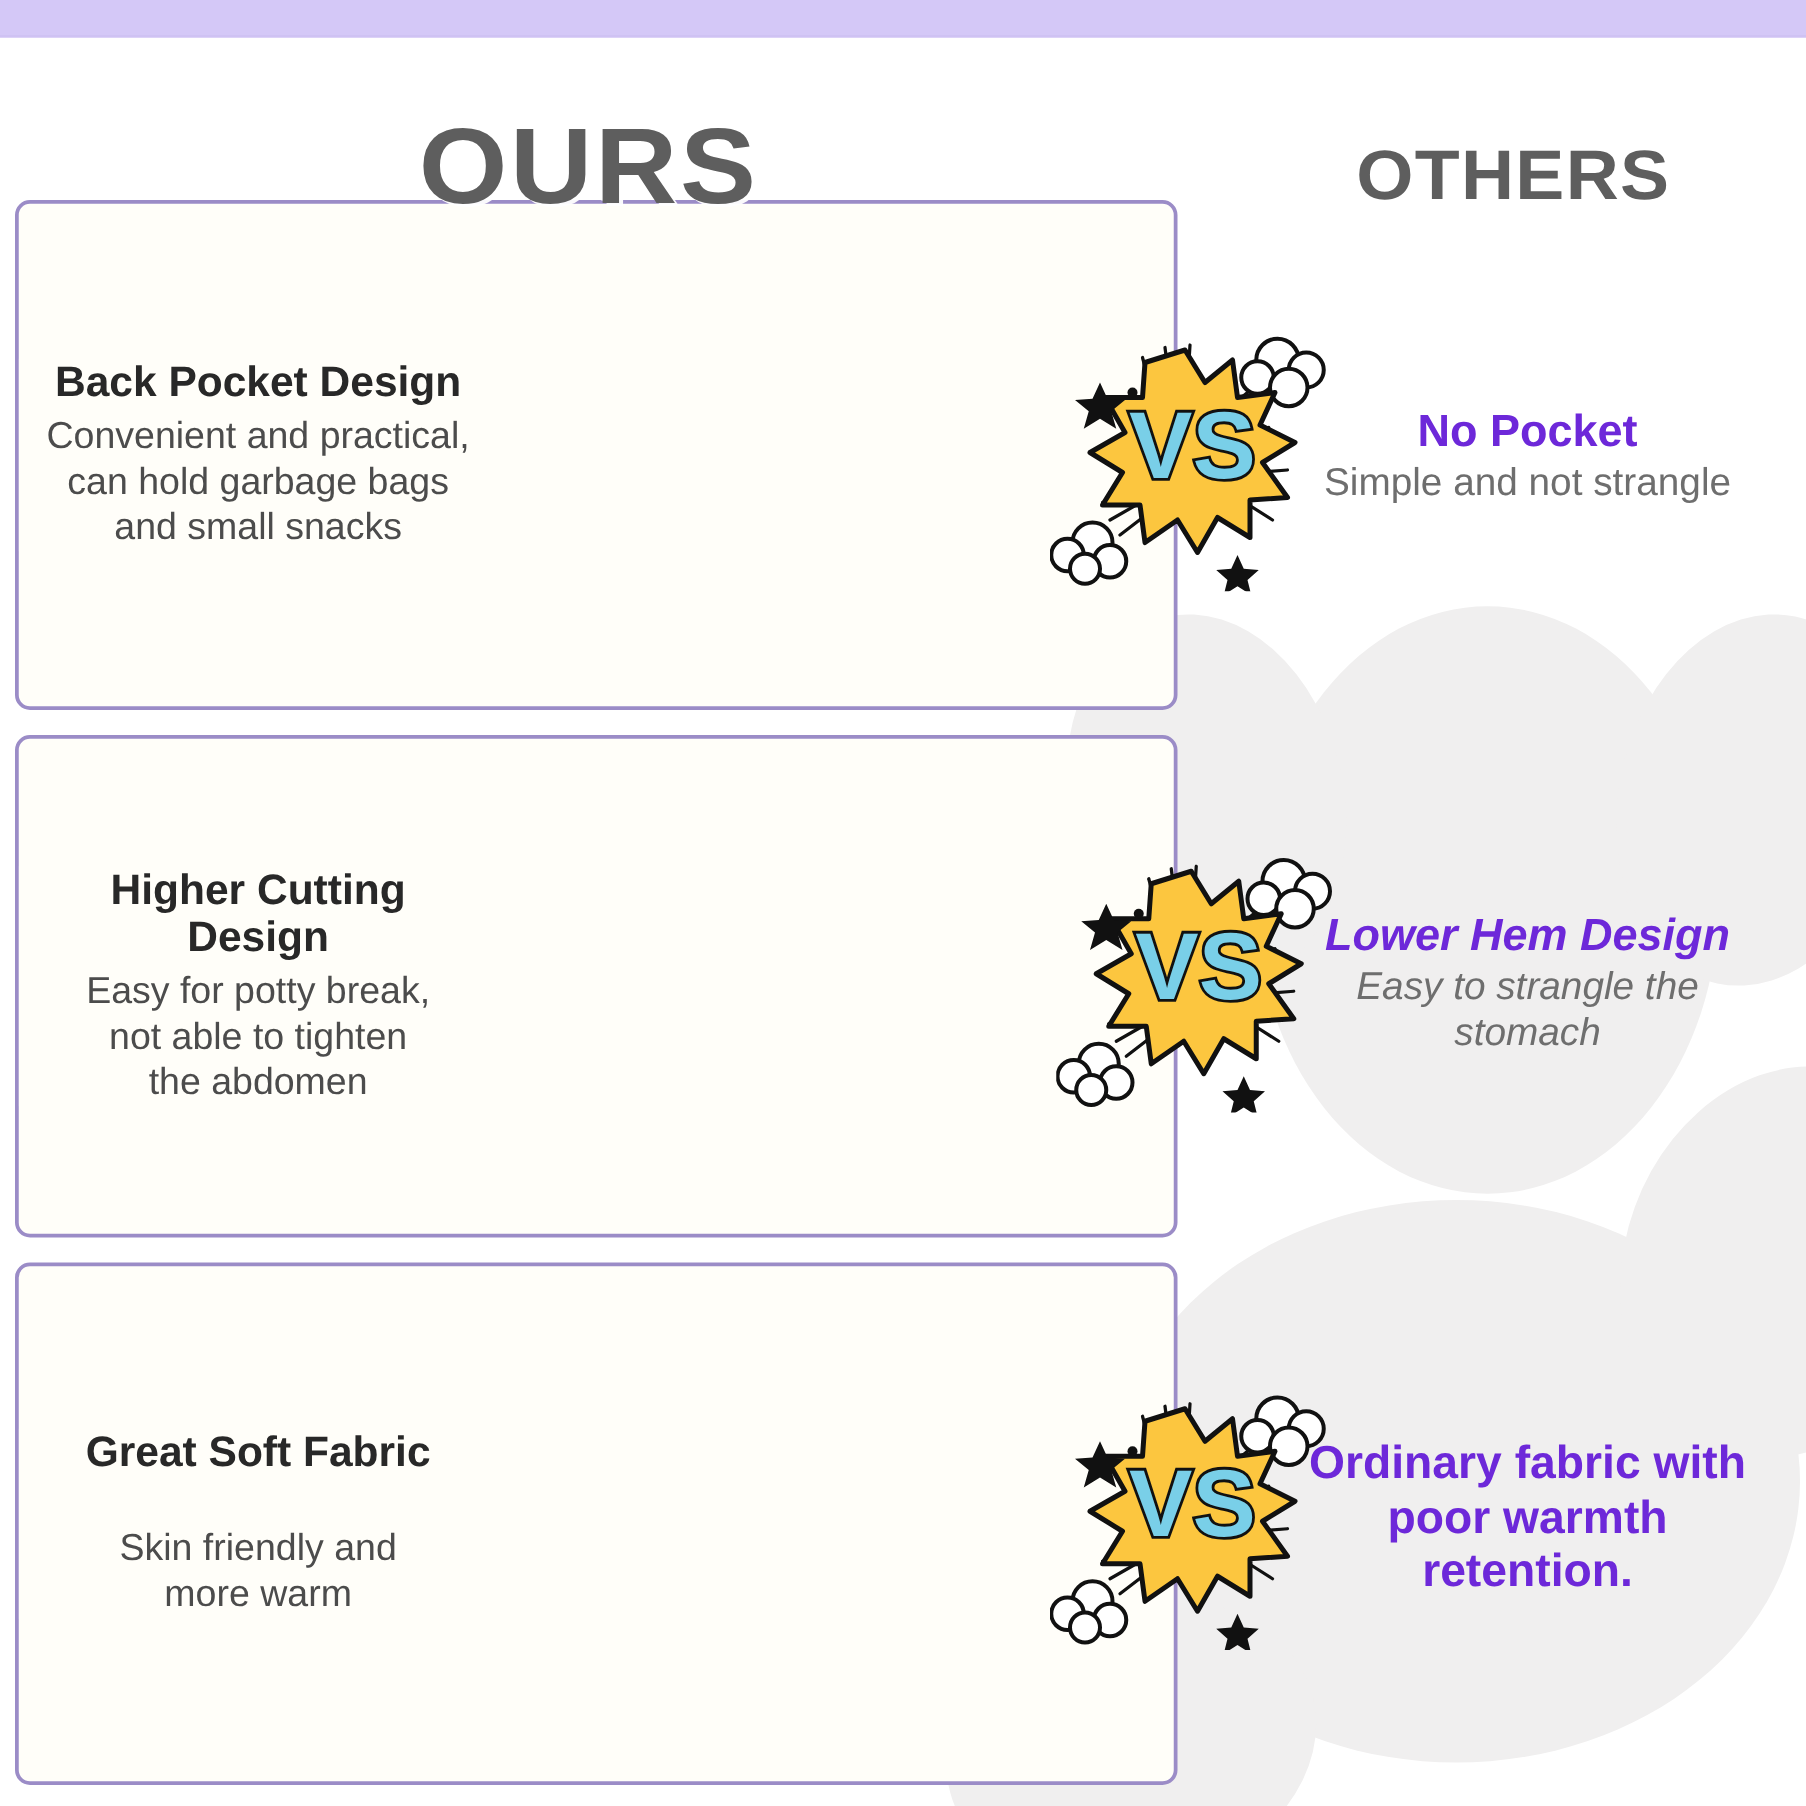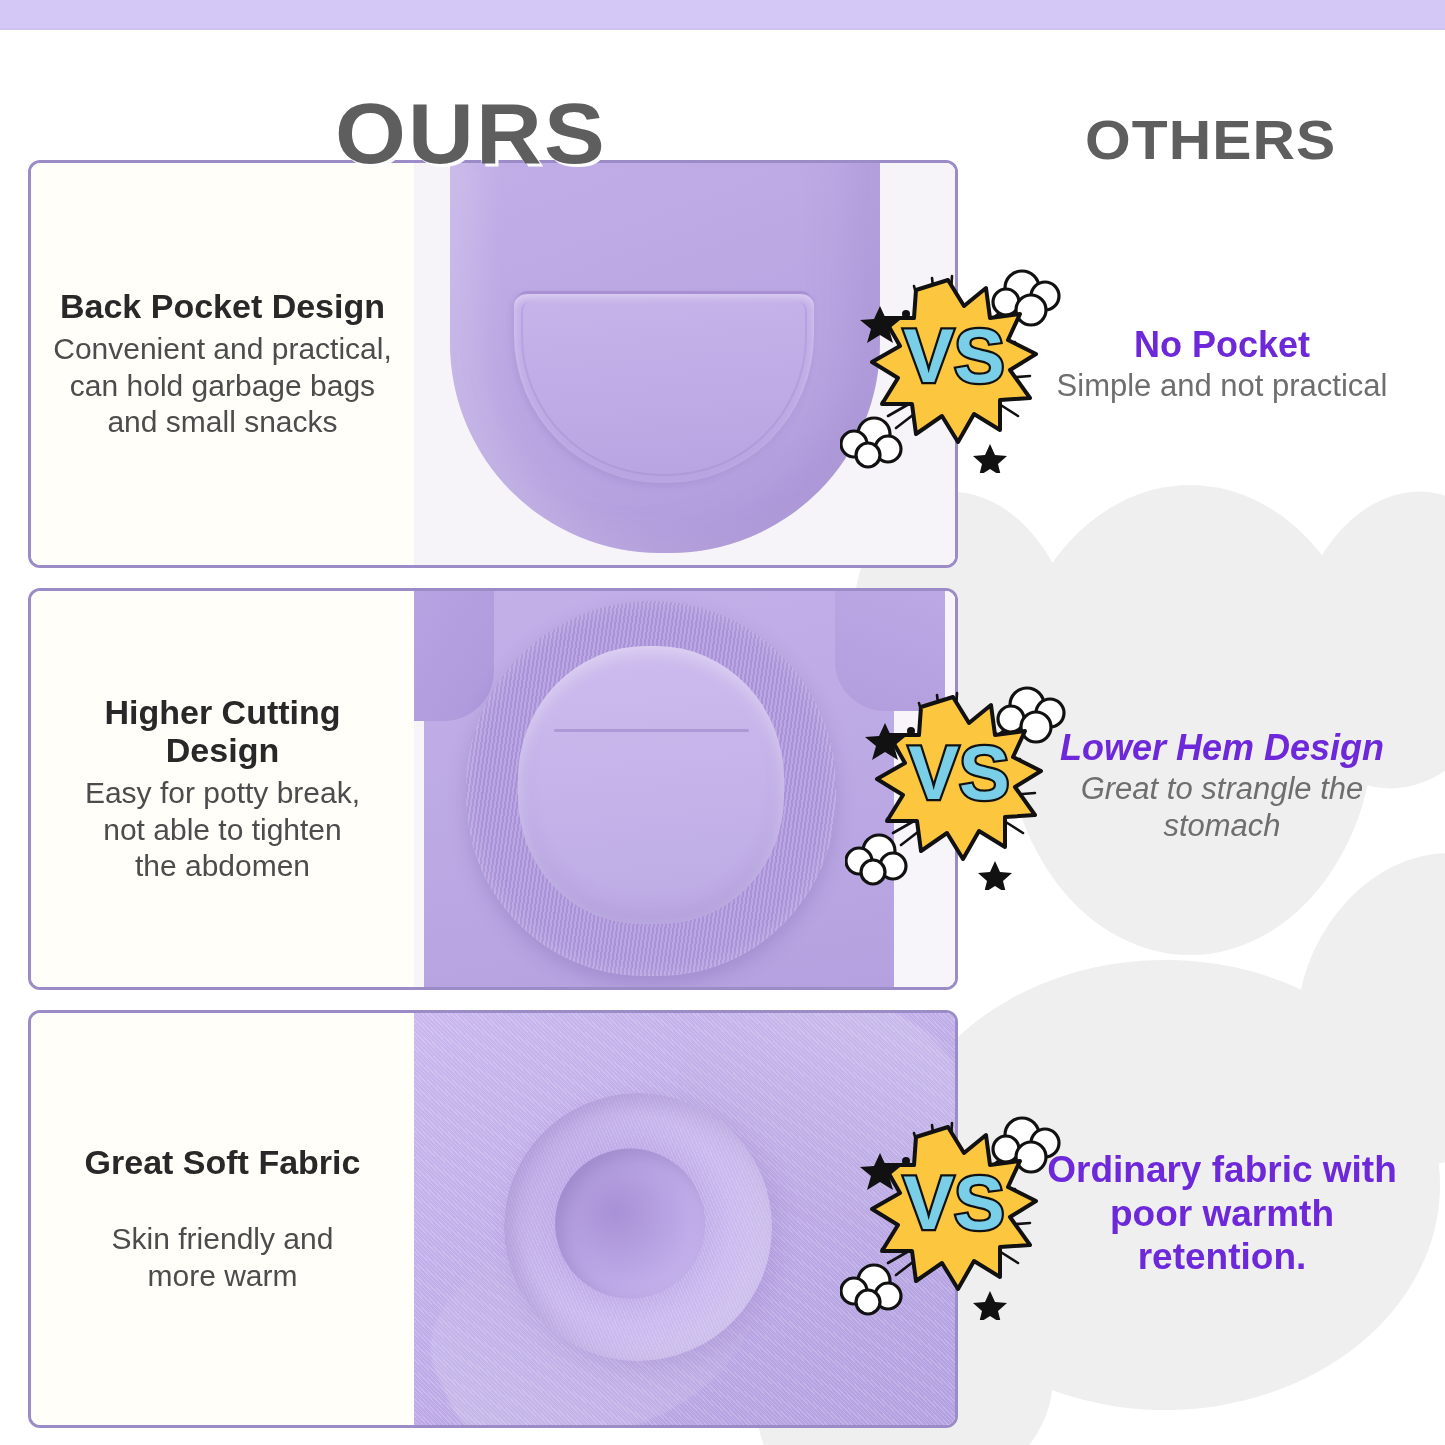--- a/index.html
+++ b/index.html
@@ -75,27 +75,28 @@
   }
 
   
   .row {
     position: absolute;
     z-index: 3;
   }
 
   .panel {
     position: absolute;
-    left: 28px;
+    left: 12px;
     width: 930px;
     border: 3px solid #9b8cc7;
     border-radius: 12px;
     background: #fffef9;
     overflow: hidden;
     display: flex;
+    align-items: center;
   }
 
   .panel .text-col {
     width: 383px;
     flex: 0 0 383px;
     display: flex;
     flex-direction: column;
     justify-content: center;
     align-items: center;
     padding: 0 14px;
@@ -350,21 +351,21 @@
         <g fill="#111">
           <path d="M40 48 l6 13 14 1 -11 9 4 14 -13 -8 -13 8 4 -14 -11 -9 14 -1 z"></path>
           <circle cx="66" cy="56" r="4"></circle>
           <path d="M150 186 l5 11 12 1 -9 8 3 12 -11 -7 -11 7 3 -12 -9 -8 12 -1 z"></path>
         </g>
       </svg>
     </div>
 
     <div class="others-block" style="left:1002px;top:325px;">
       <div class="others-title" style="white-space:pre-line;">No Pocket</div>
-      <div class="others-body" style="white-space:pre-line;">Simple and not practical</div>
+      <div class="others-body" style="white-space:pre-line;">Simple and not strangle</div>
     </div>
   </div>
 
   <div class="row" style="left:0;top:0;width:1415px;height:1445px;">
 
     <div class="panel" style="top:588px;height:402px;">
       <div class="text-col">
         <div class="ours-title" style="white-space:pre-line;">Higher Cutting
 Design</div>
         <div class="ours-body" style="white-space:pre-line;">Easy for potty break,
@@ -420,21 +421,21 @@
         <g fill="#111">
           <path d="M40 48 l6 13 14 1 -11 9 4 14 -13 -8 -13 8 4 -14 -11 -9 14 -1 z"></path>
           <circle cx="66" cy="56" r="4"></circle>
           <path d="M150 186 l5 11 12 1 -9 8 3 12 -11 -7 -11 7 3 -12 -9 -8 12 -1 z"></path>
         </g>
       </svg>
     </div>
 
     <div class="others-block" style="left:1002px;top:728px;font-style:italic;">
       <div class="others-title" style="white-space:pre-line;">Lower Hem Design</div>
-      <div class="others-body" style="white-space:pre-line;">Great to strangle the
+      <div class="others-body" style="white-space:pre-line;">Easy to strangle the
 stomach</div>
     </div>
   </div>
 
   <div class="row" style="left:0;top:0;width:1445px;height:1107px;">
 
     <div class="panel" style="top:1010px;height:418px;">
       <div class="text-col">
         <div class="ours-title">Great Soft Fabric</div>
         <div class="ours-body" style="white-space:pre-line;margin-top:34px;">Skin friendly and

